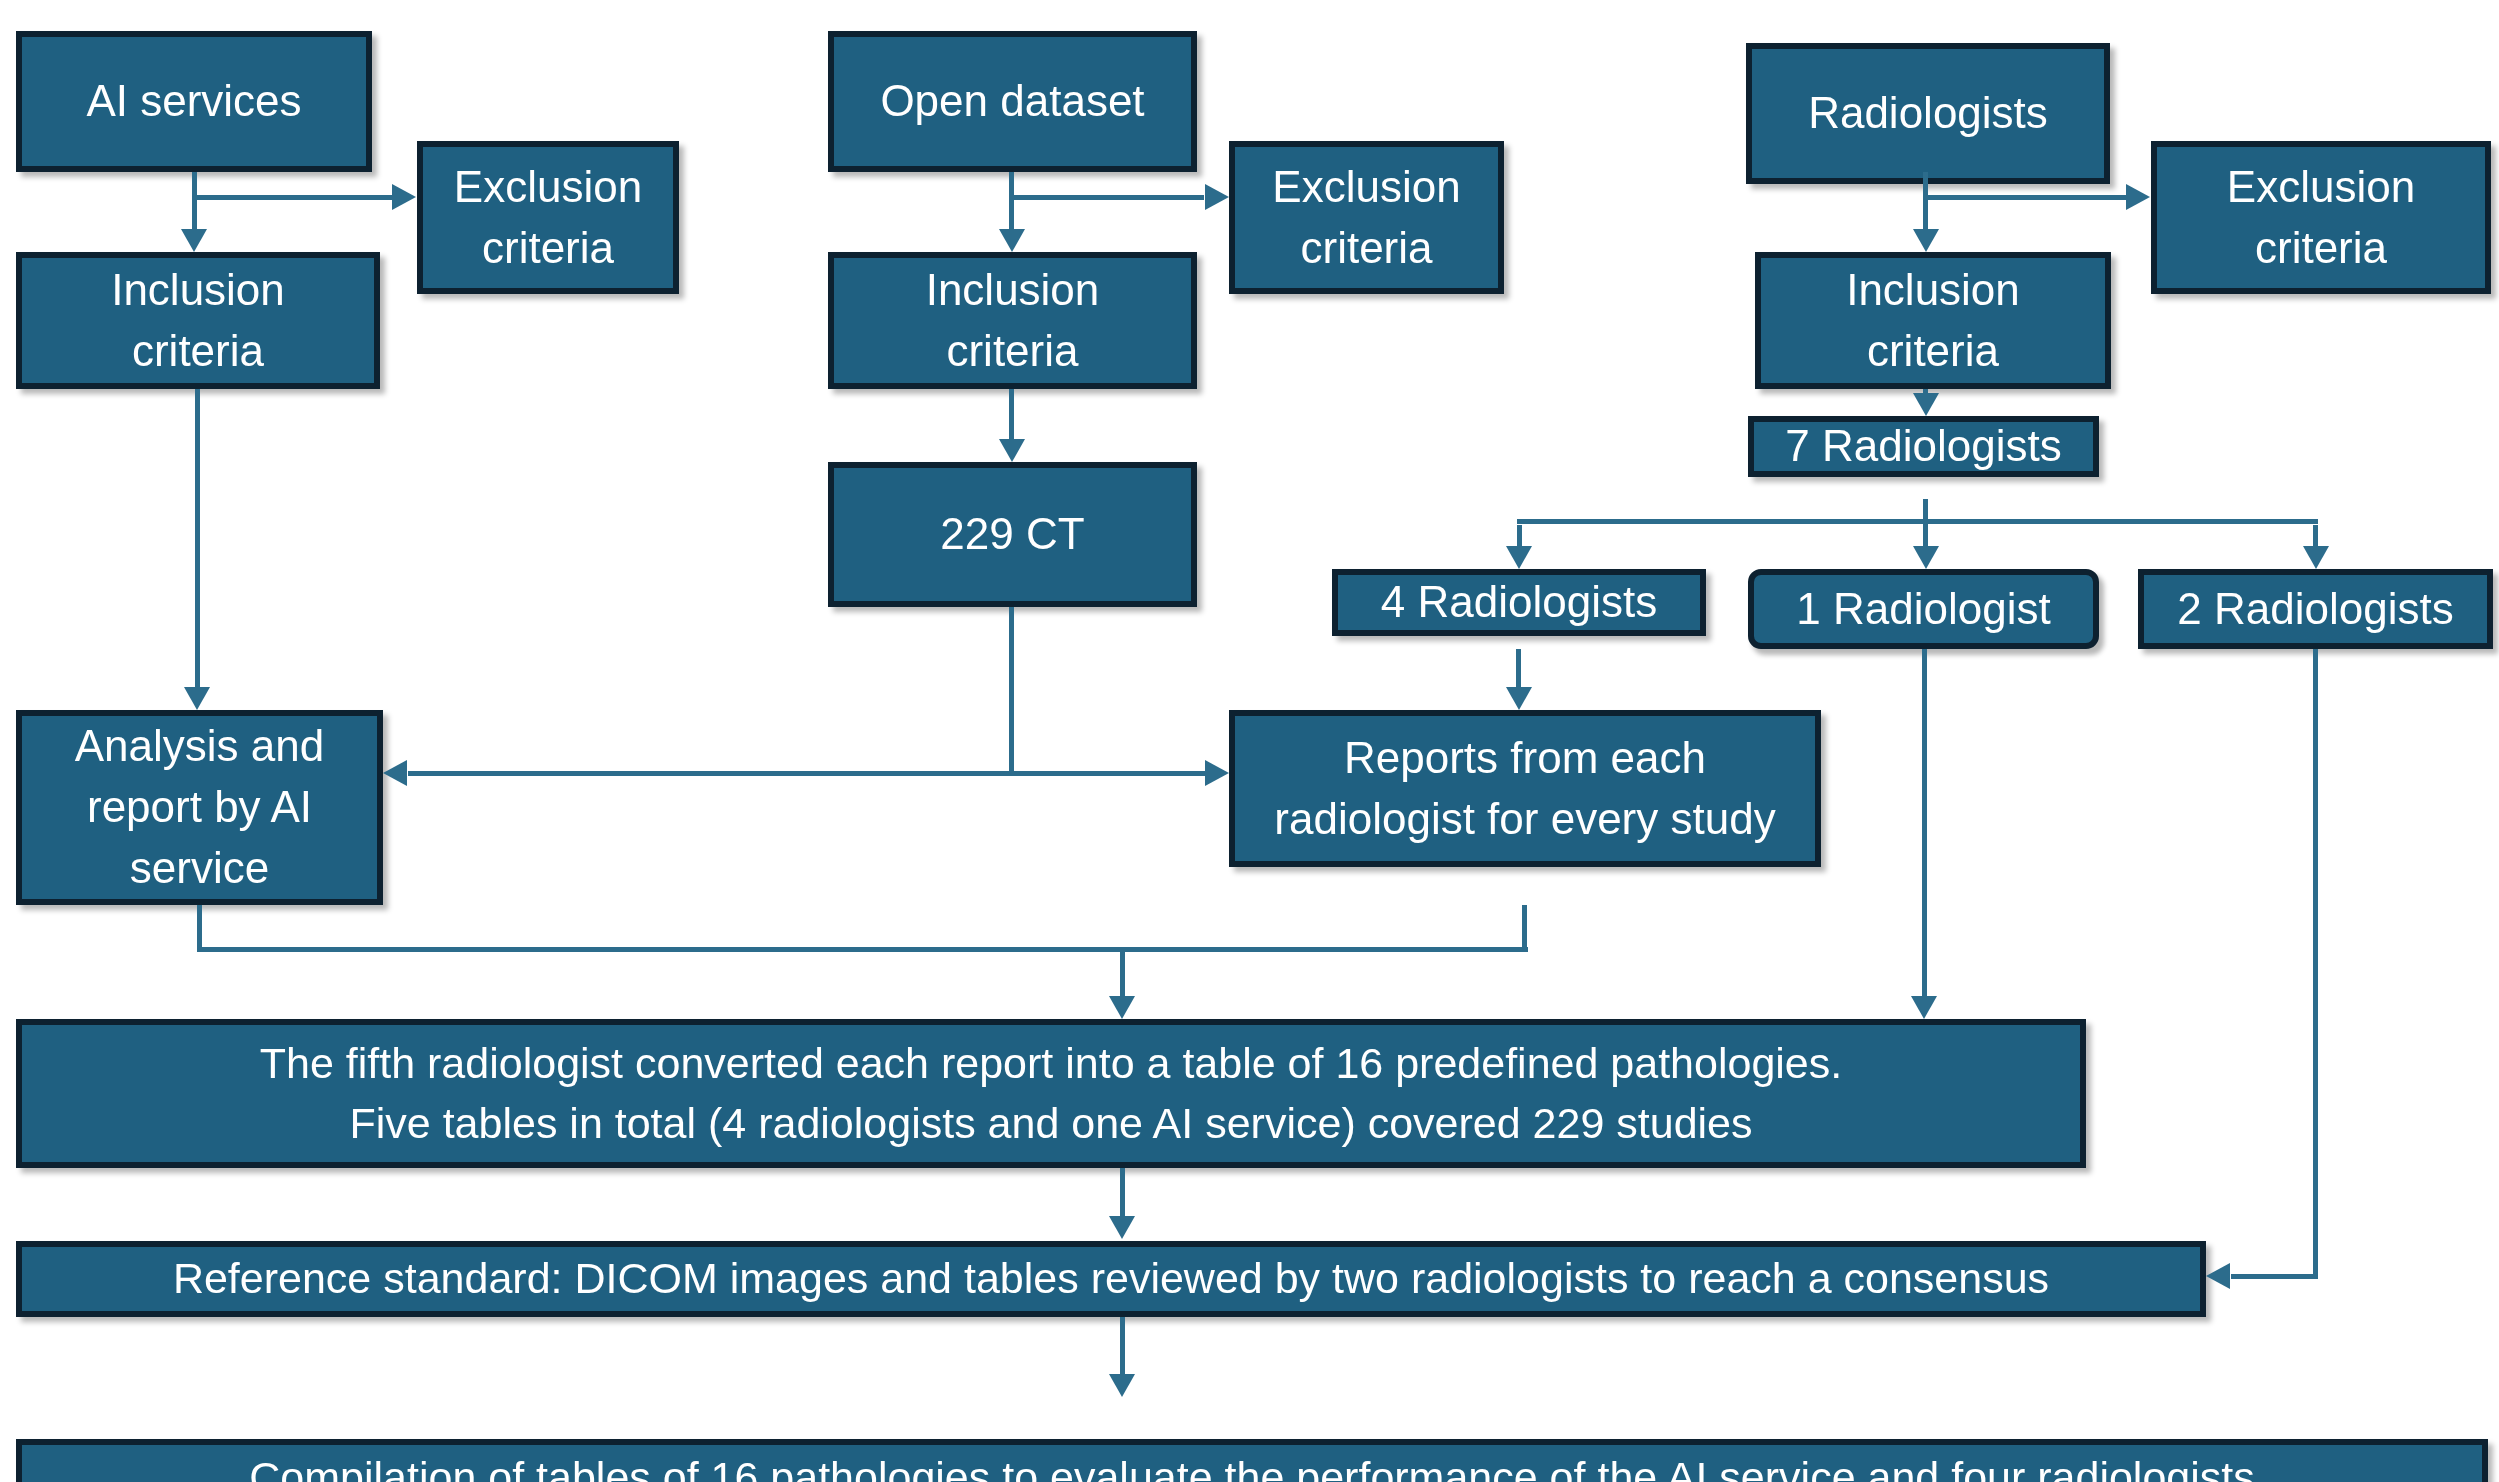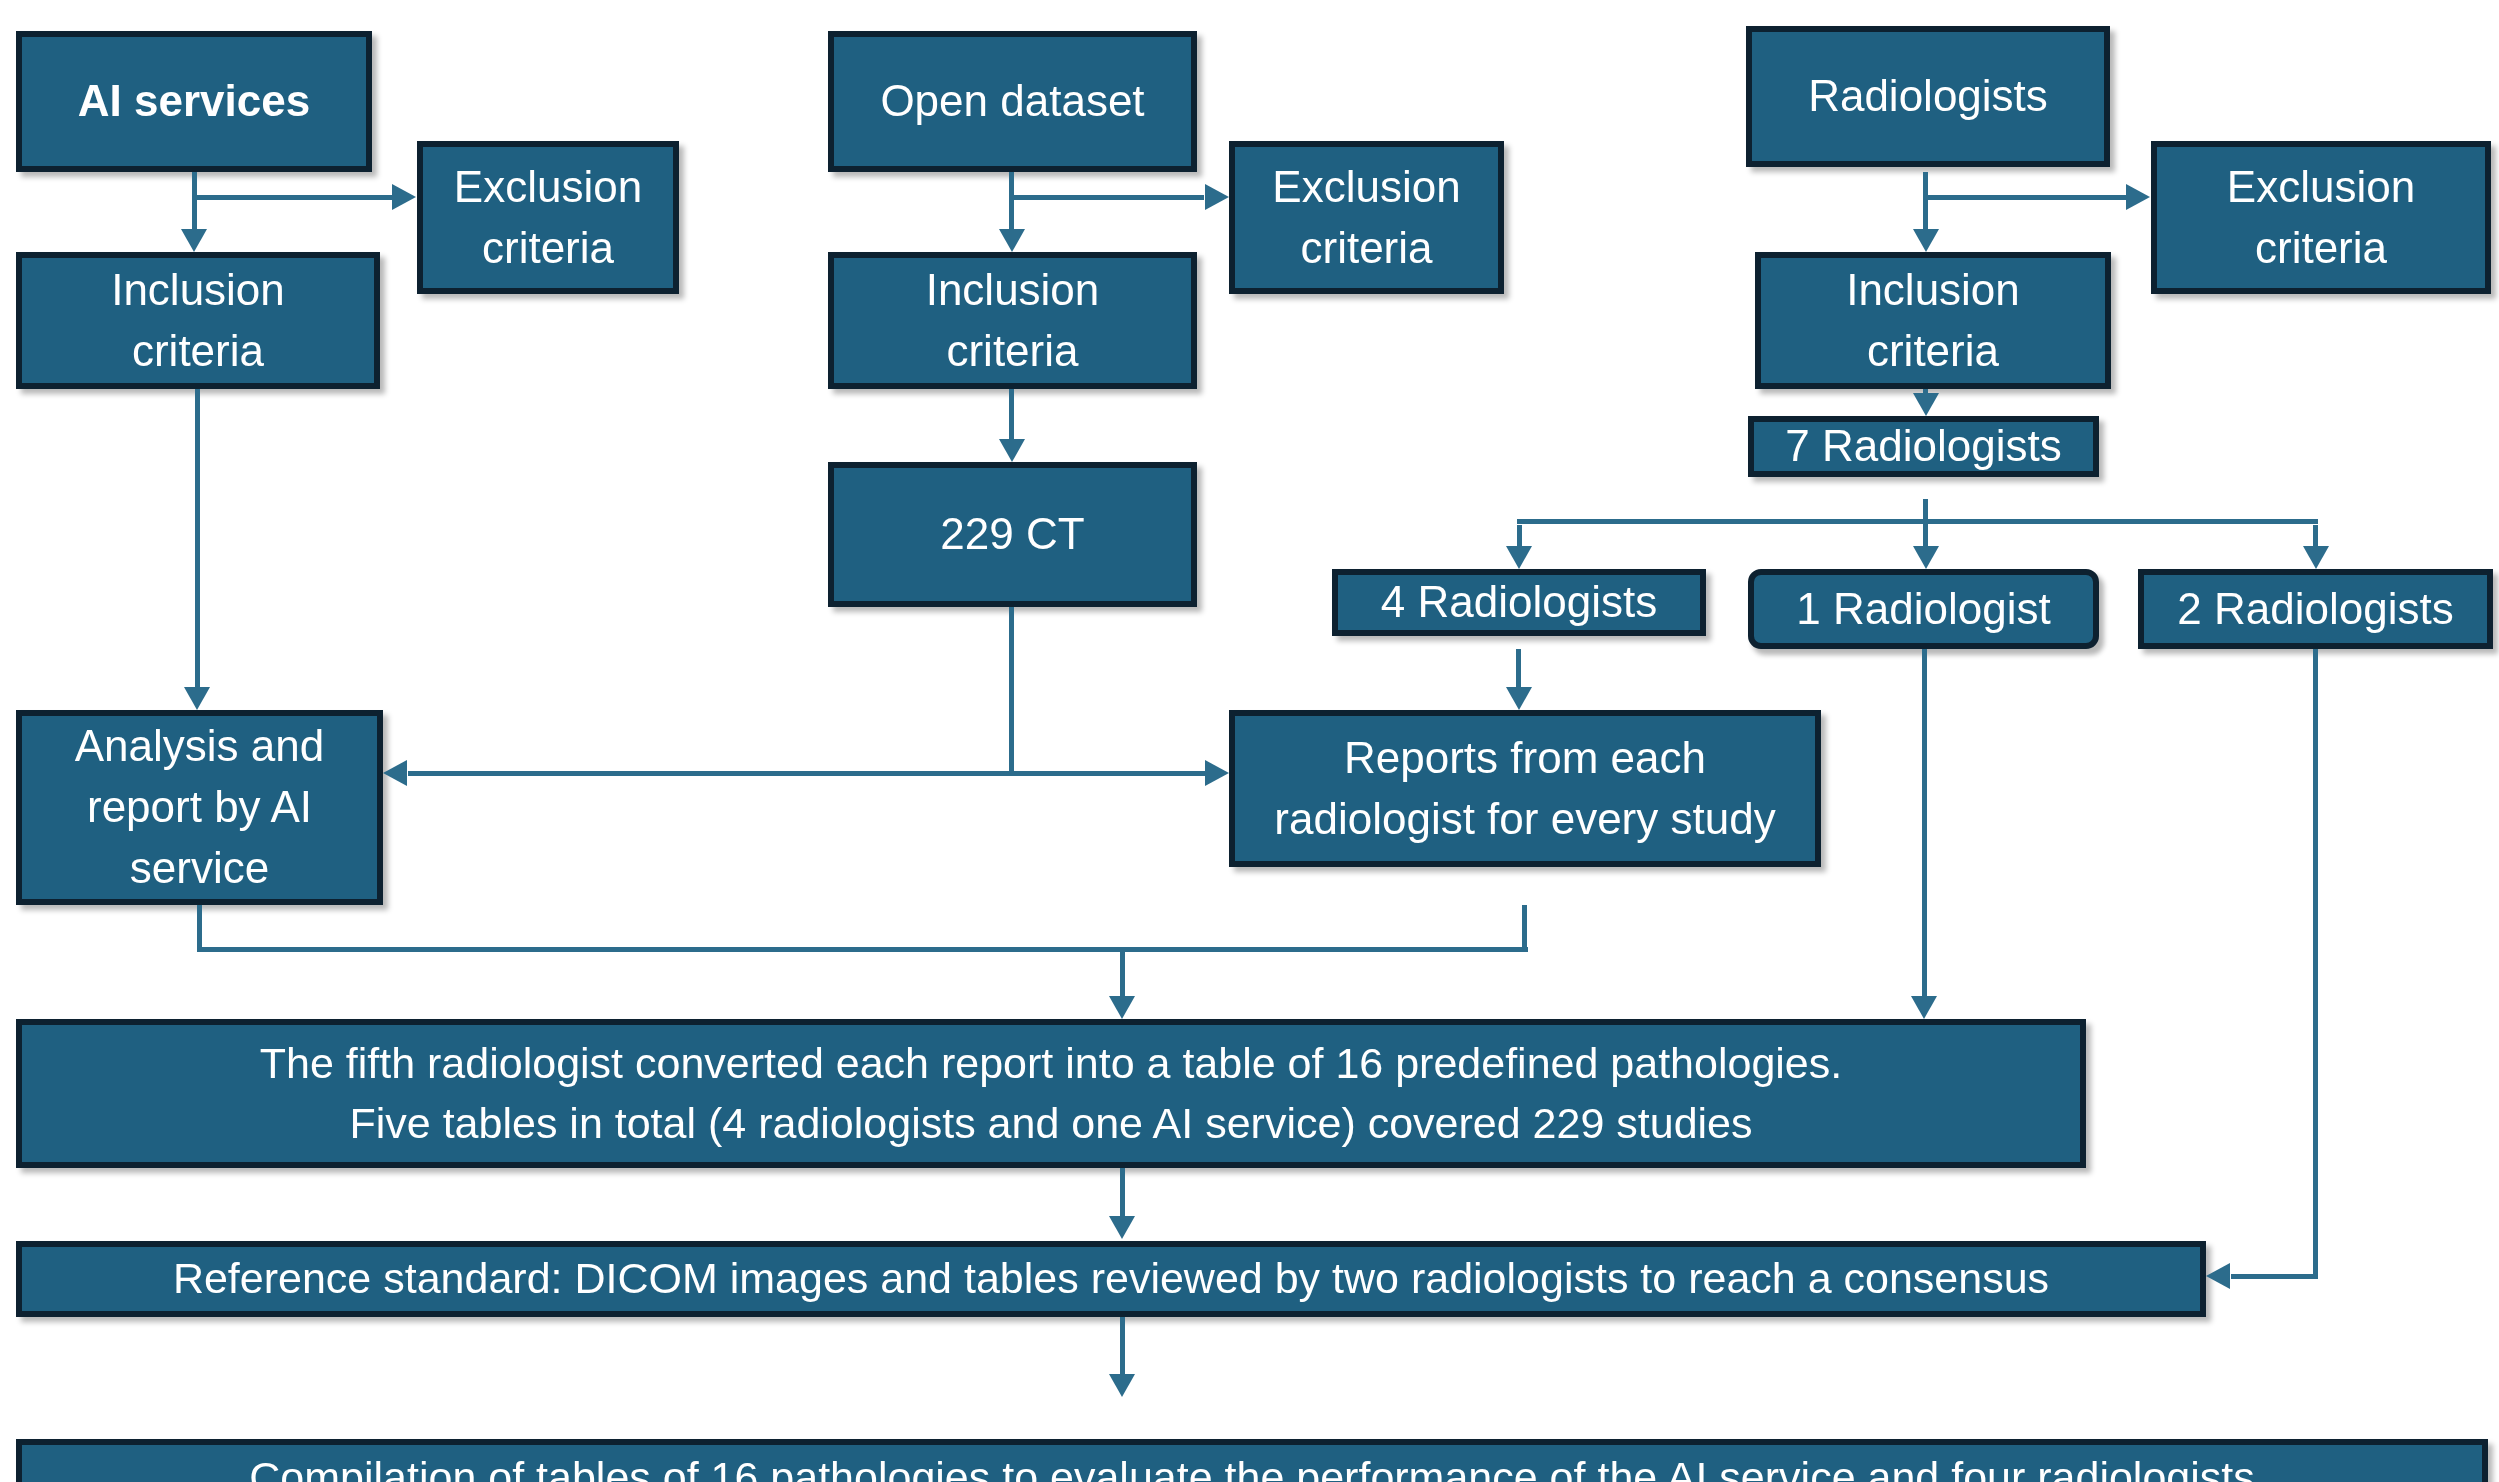--- a/index.html
+++ b/index.html
@@ -27,37 +27,37 @@
   .ar{position:absolute;width:0;height:0;}
   .ar-d{border-left:13px solid transparent;border-right:13px solid transparent;border-top:23px solid var(--line);}
   .ar-r{border-top:13px solid transparent;border-bottom:13px solid transparent;border-left:24.4px solid var(--line);}
   .ar-l{border-top:13px solid transparent;border-bottom:13px solid transparent;border-right:24.4px solid var(--line);}
 </style>
 </head>
 <body>
 
 <div class="canvas">
 
-  <div class="box" style="left:16px;top:30.5px;width:356px;height:141px;font-weight:bold;">AI services</div>
+  <div class="box" style="left:16px;top:30.5px;width:356px;height:141px;">AI services</div>
   <div class="box" style="left:417px;top:141px;width:262px;height:153px;">Exclusion
 criteria</div>
   <div class="box" style="left:16px;top:252px;width:364px;height:137px;">Inclusion
 criteria</div>
   <div class="box" style="left:828px;top:30.5px;width:369px;height:141px;">Open dataset</div>
 
   <div class="box" style="left:16px;top:710px;width:367px;height:195px;">Analysis and
 report by AI
 service</div>
   <div class="box" style="left:1229px;top:141px;width:275px;height:153px;">Exclusion
 criteria</div>
   <div class="box" style="left:828px;top:252px;width:369px;height:137px;">Inclusion
 criteria</div>
   <div class="box" style="left:828px;top:462px;width:369px;height:145px;">229 CT</div>
 
-  <div class="box" style="left:1746px;top:26px;width:364px;height:141px;">Radiologists</div>
+  <div class="box" style="left:1746px;top:43px;width:364px;height:141px;">Radiologists</div>
   <div class="box" style="left:2151px;top:141px;width:340px;height:153px;">Exclusion
 criteria</div>
   <div class="box" style="left:1755px;top:252px;width:356px;height:137px;">Inclusion
 criteria</div>
   <div class="box small" style="left:1748px;top:416px;width:351px;height:61px;">7 Radiologists</div>
   <div class="box small" style="left:1332px;top:569px;width:374px;height:67px;">4 Radiologists</div>
   <div class="box small" style="left:1748px;top:569px;width:351px;height:80px;border-radius:13px;">1 Radiologist</div>
   <div class="box small" style="left:2138px;top:569px;width:355px;height:80px;">2 Radiologists</div>
   <div class="box" style="left:1229px;top:710px;width:592px;height:157px;">Reports from each
 radiologist for every study</div>

